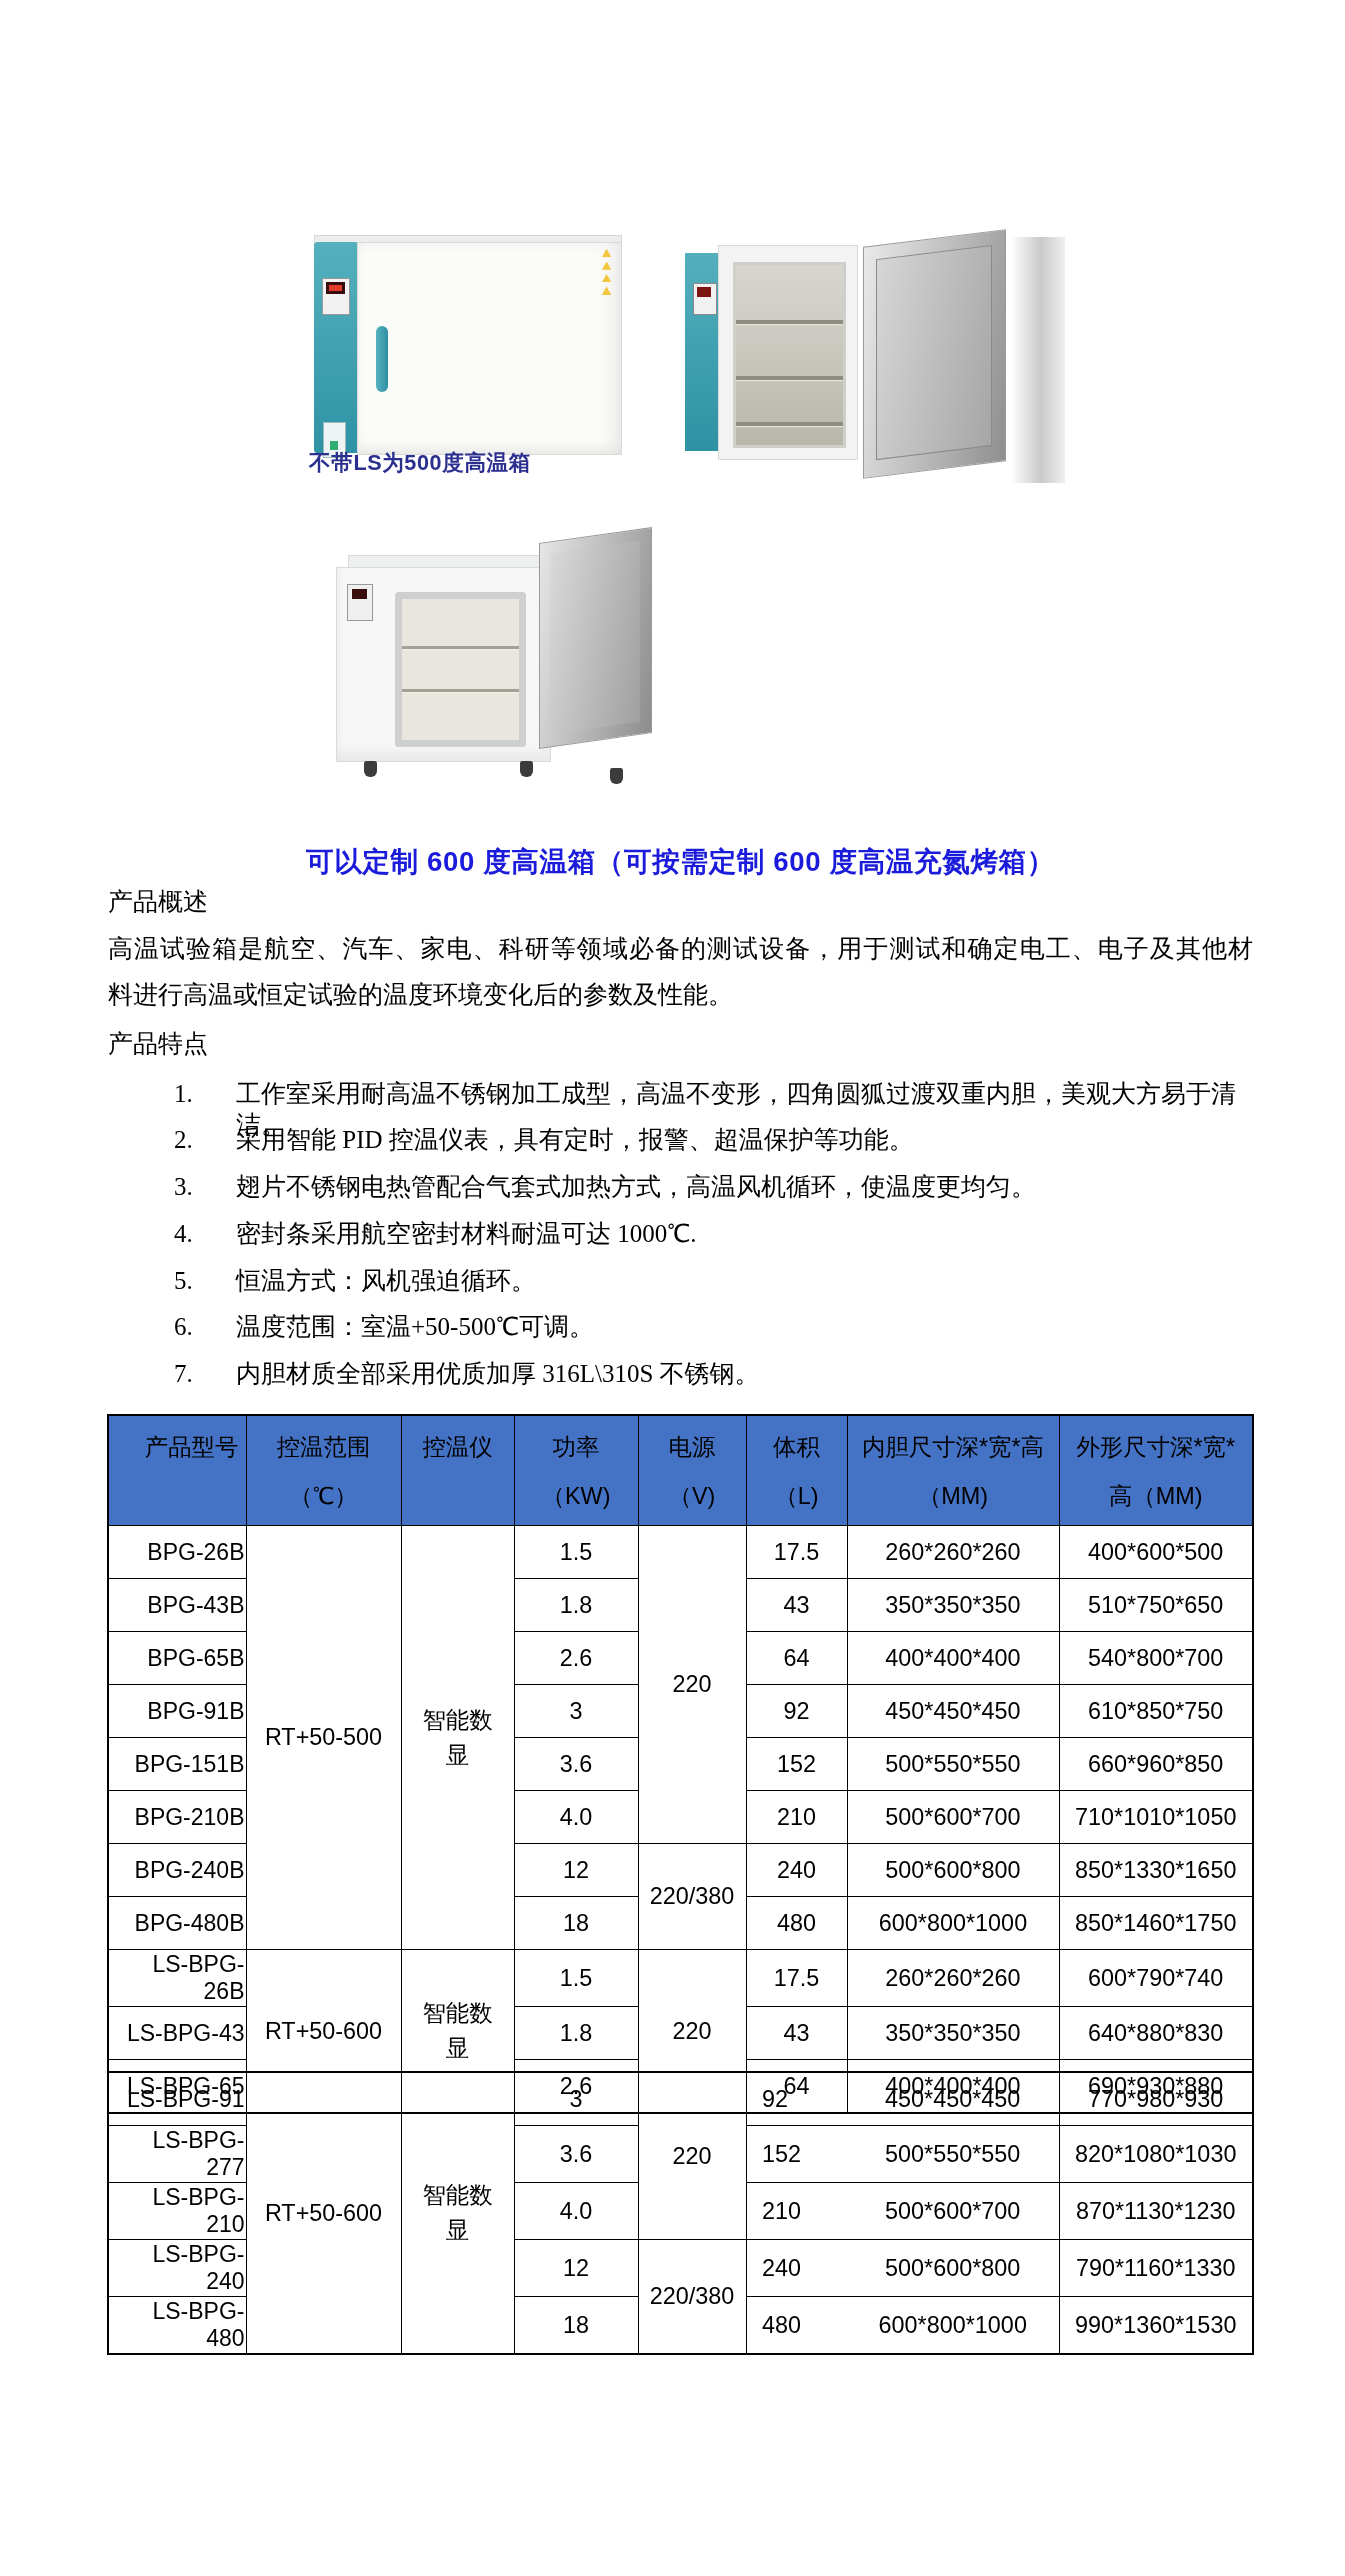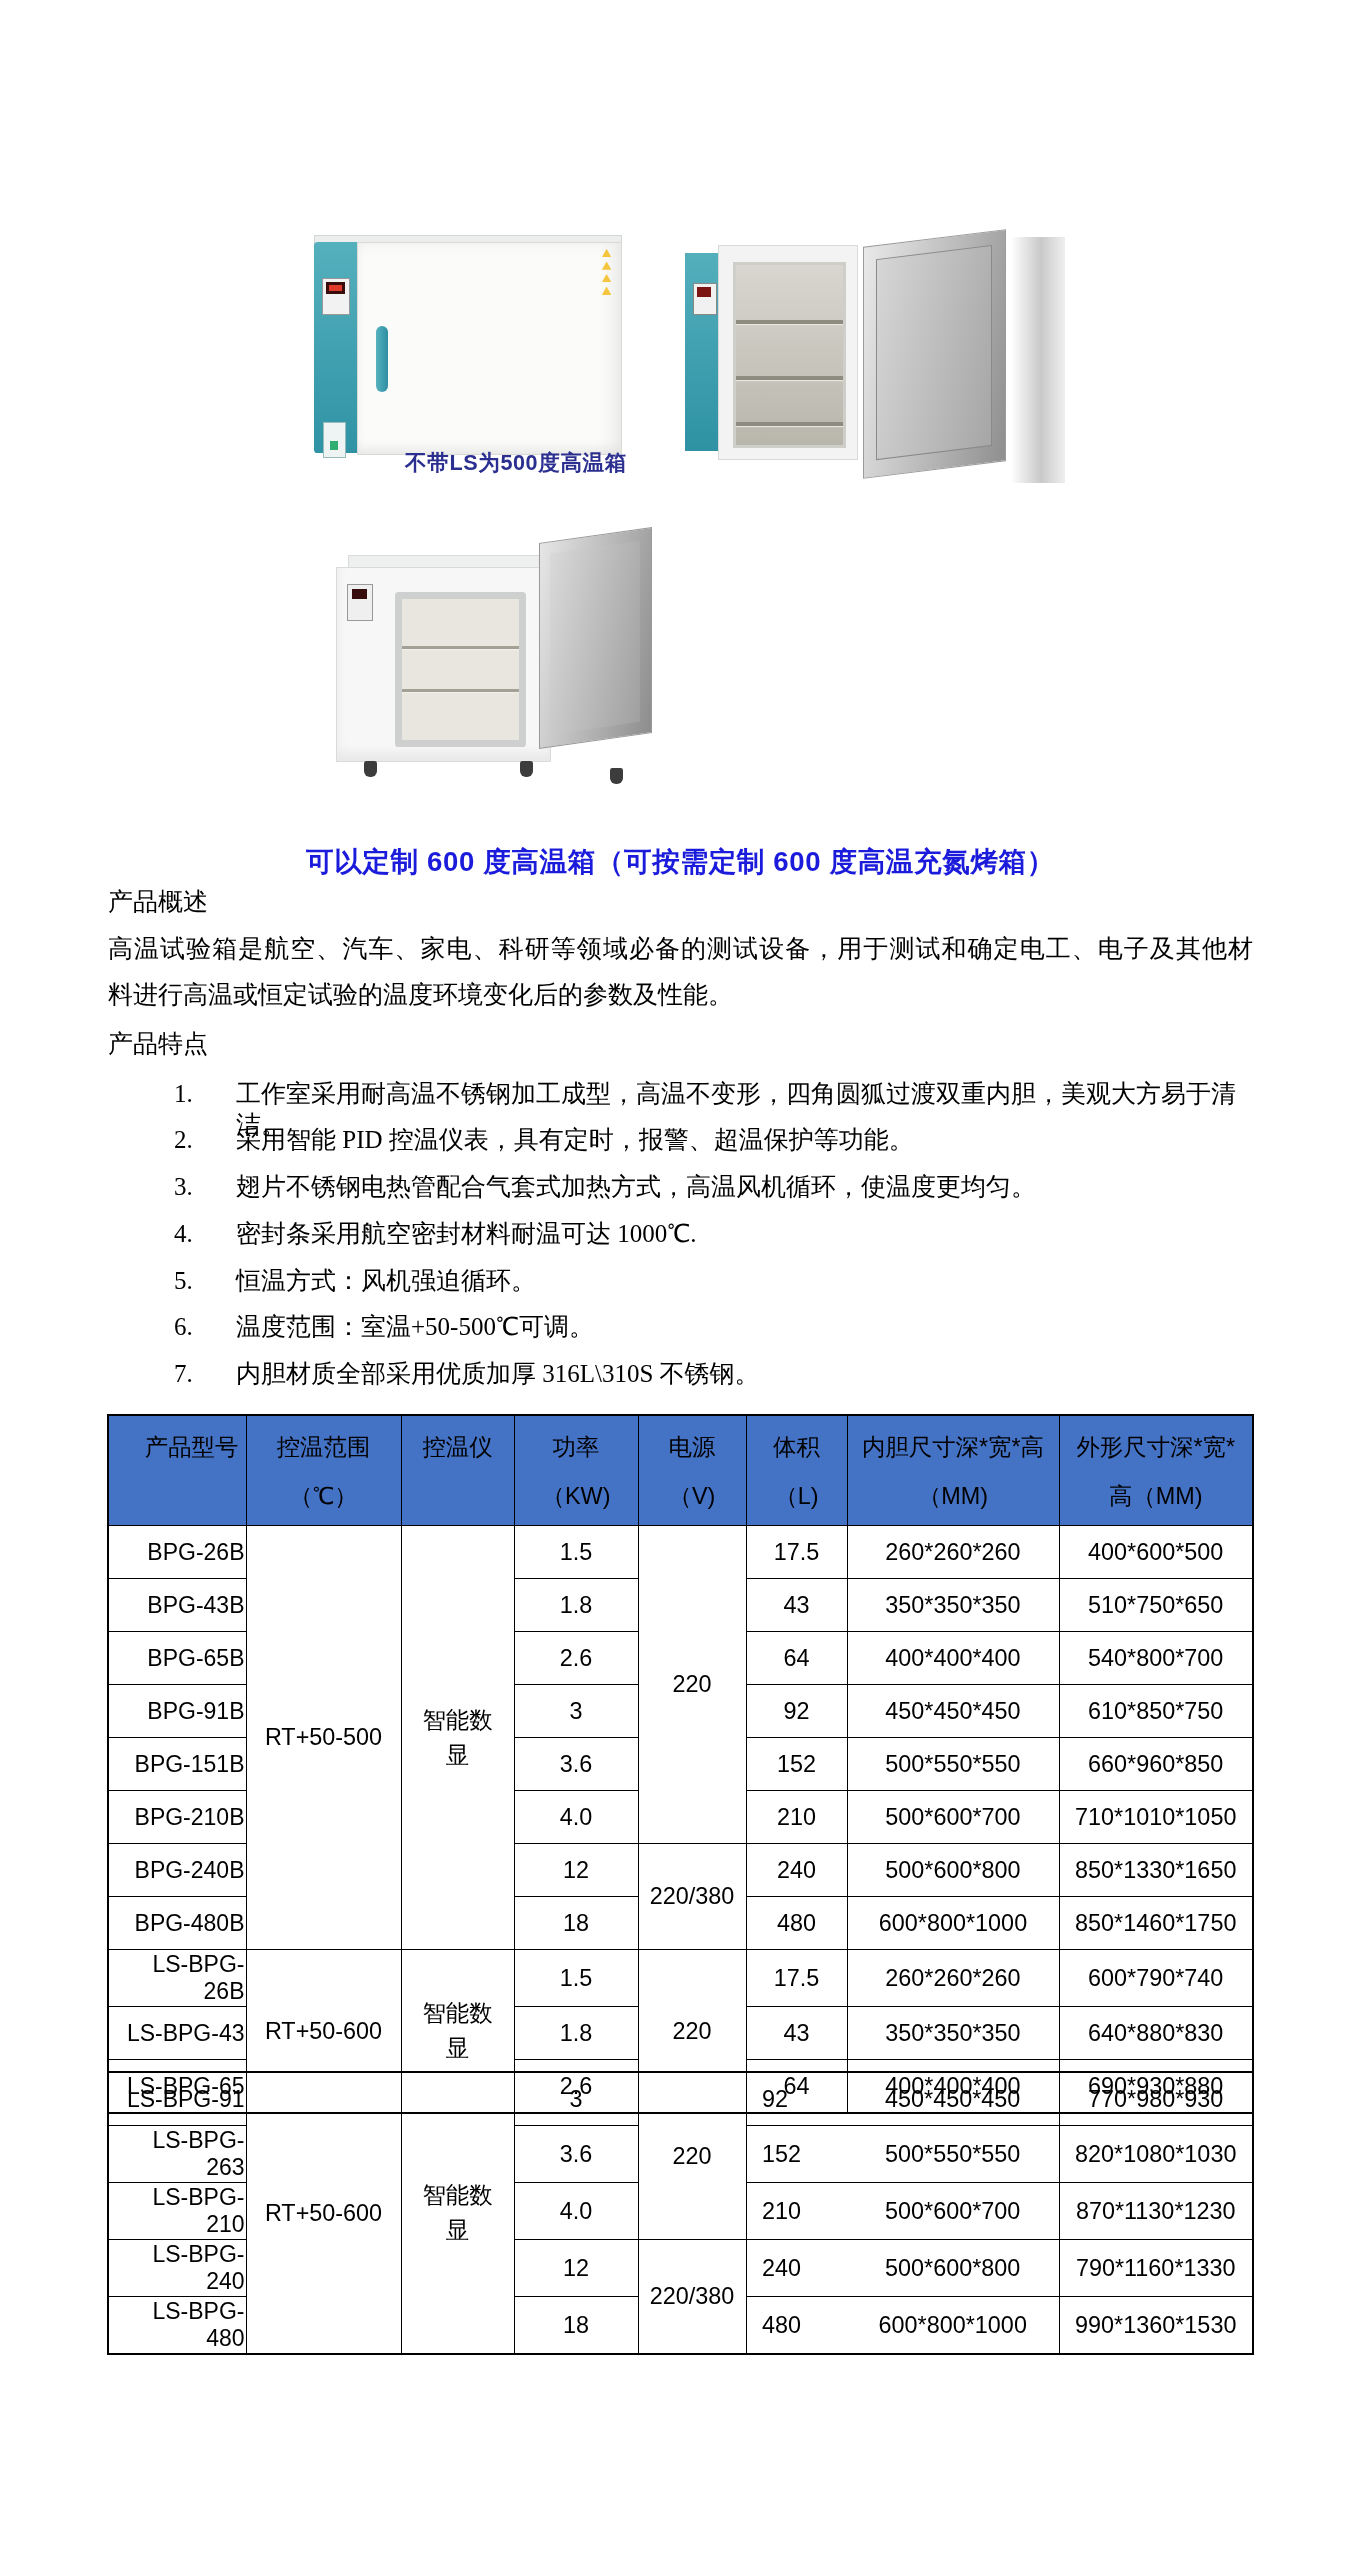--- a/index.html
+++ b/index.html
@@ -18,21 +18,21 @@
   .ov1-disp .scr:after{content:"";position:absolute;left:2.4px;top:3px;width:13px;height:5.4px;background:#e03a2a;}
   .ov1-sw{position:absolute;left:9.6px;top:180px;width:20.4px;height:34px;background:#eef3f4;border:0.6px solid #9bb;}
   .ov1-sw:after{content:"";position:absolute;left:6px;top:18px;width:7.2px;height:9.6px;background:#2fae72;}
   .ov1-door{position:absolute;left:48px;top:10.8px;width:263px;height:211px;background:#fbfbfa;
             border:1.2px solid #d9d9d6;box-shadow:inset -10.8px 0 15.6px rgba(0,0,0,.05), inset 0 -6px 10.8px rgba(0,0,0,.05);}
   .ov1-top{position:absolute;left:4.8px;top:3.6px;width:306px;height:7.2px;background:#eceeee;border:0.6px solid #d2d6d6;}
   .ov1-handle{position:absolute;left:67px;top:95px;width:12px;height:66px;border-radius:6px;
               background:linear-gradient(90deg,#57b2bf,#2e8fa1);}
   .warn{position:absolute;right:8.4px;top:6px;width:10.8px;display:flex;flex-direction:column;gap:4.2px;}
   .warn i{width:9.6px;height:8.4px;background:#f4c53f;clip-path:polygon(50% 0,100% 100%,0 100%);}
-  .photo-label{position:absolute;left:0;width:100%;text-align:right;color:#2b2f8f;
+  .photo-label{position:absolute;left:0;width:100%;text-align:left;color:#2b2f8f;
                font-weight:bold;font-size:21.6px;letter-spacing:0.6px;}
 
   
   .ov2-teal{position:absolute;left:3.6px;top:15.6px;width:34px;height:198px;background:linear-gradient(180deg,#54afbc,#2e92a4);}
   .ov2-disp{position:absolute;left:8.4px;top:30px;width:21.6px;height:30px;background:#f1f1f1;border:0.6px solid #888;}
   .ov2-disp:after{content:"";position:absolute;left:3px;top:3.6px;width:14.4px;height:9.6px;background:#7b1512;}
   .ov2-frame{position:absolute;left:37px;top:8.4px;width:138px;height:213px;background:#f2f3f2;border:1.2px solid #d7dad9;}
   .ov2-cavity{position:absolute;left:14.4px;top:15.6px;width:107px;height:180px;background:linear-gradient(180deg,#d8d6cf,#b9b6ac);
               border:3.6px solid #cfcfc9;}
   .ov2-shelf{position:absolute;left:0;width:100%;height:3.6px;background:#8e8b80;box-shadow:0 1.2px 0 #e7e5dd;}
@@ -315,21 +315,21 @@
       <td class="model">LS-BPG-91</td>
       <td rowspan="5">RT+50-600</td>
       <td rowspan="5" class="ctrl">智能数显</td>
       <td>3</td>
       <td rowspan="3">220</td>
       <td class="vb">92</td>
       <td class="ib">450*450*450</td>
       <td>770*980*930</td>
     </tr>
     <tr>
-      <td class="model">LS-BPG-263</td>
+      <td class="model">LS-BPG-277</td>
       <td>3.6</td>
       <td class="vb">152</td>
       <td class="ib">500*550*550</td>
       <td>820*1080*1030</td>
     </tr>
     <tr>
       <td class="model">LS-BPG-210</td>
       <td>4.0</td>
       <td class="vb">210</td>
       <td class="ib">500*600*700</td>

